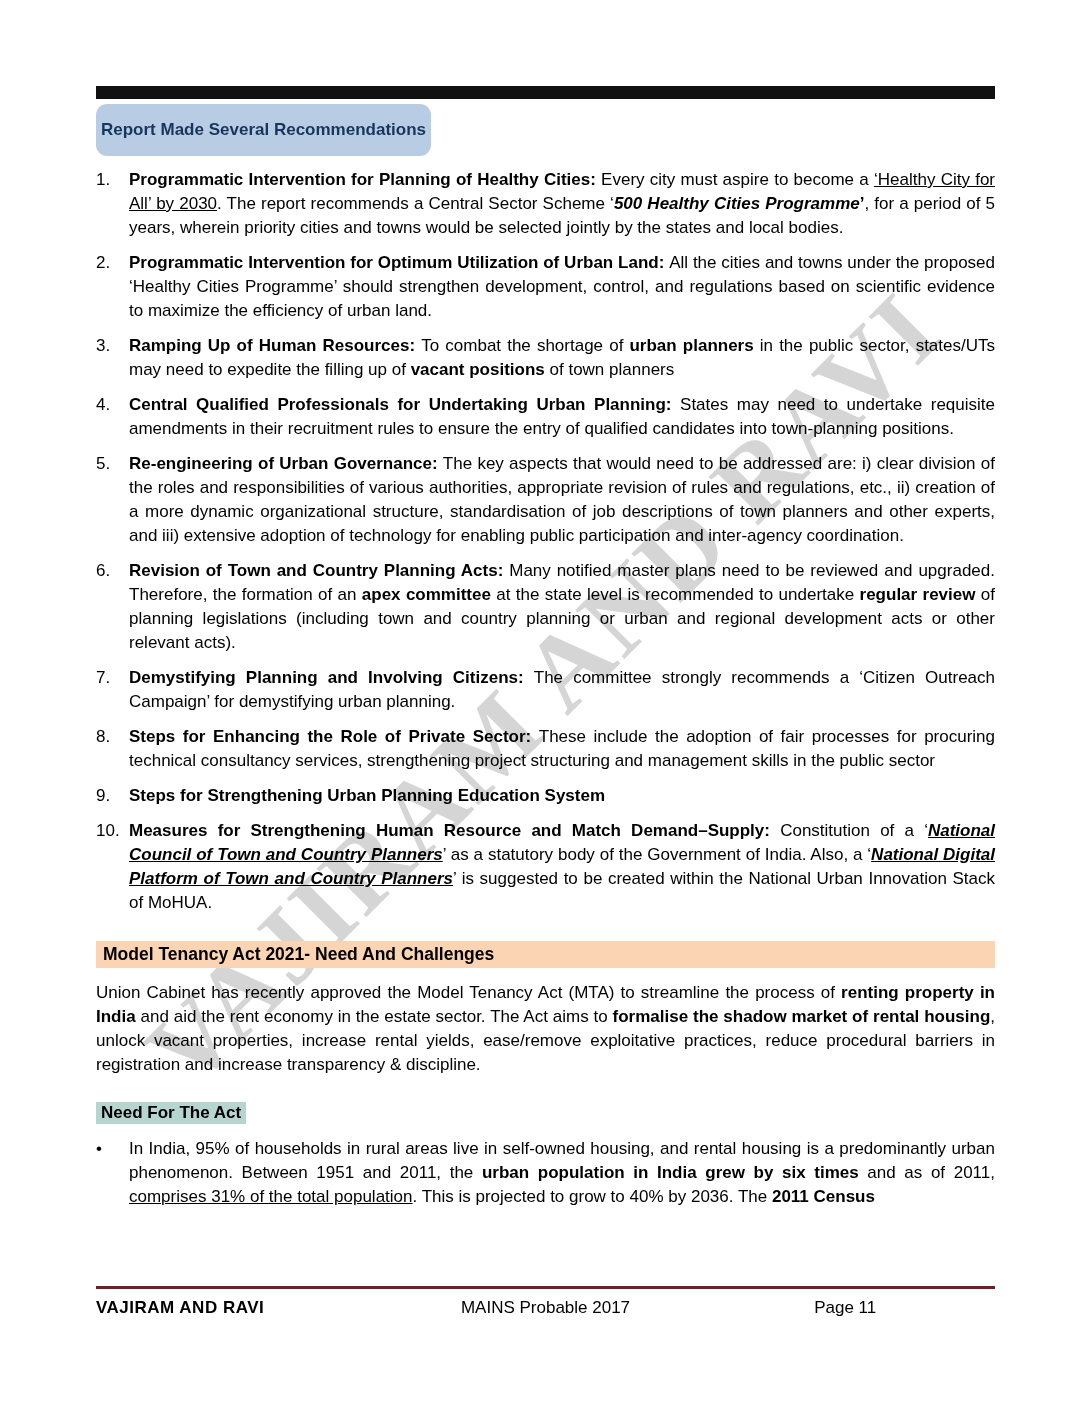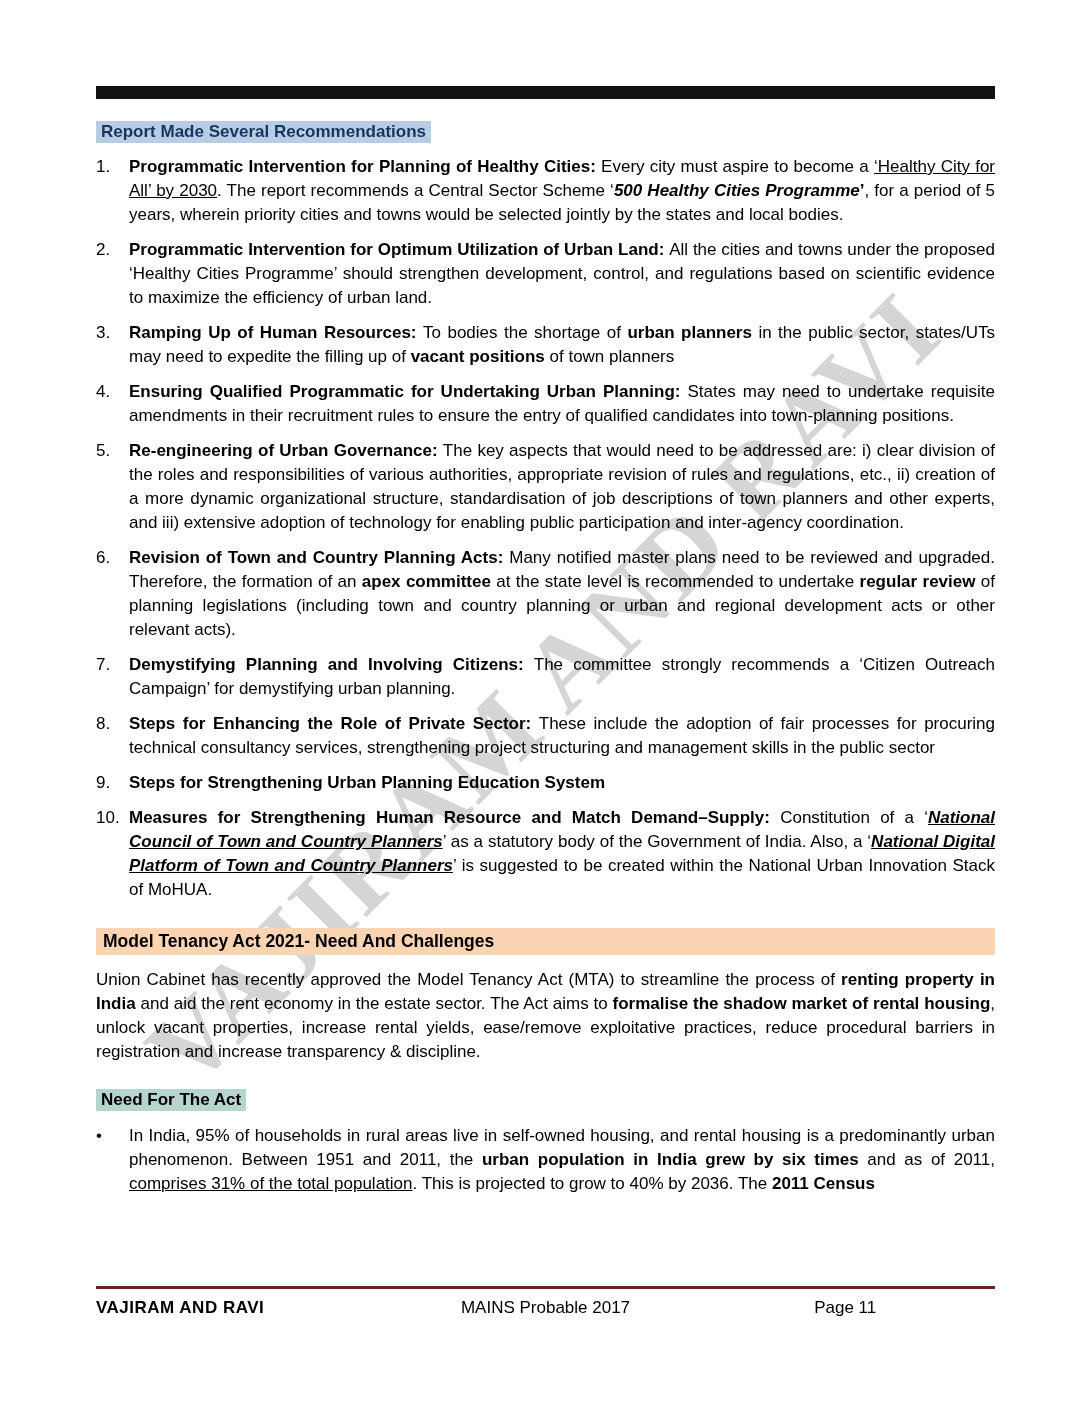--- a/index.html
+++ b/index.html
@@ -42,22 +42,23 @@
     letter-spacing: 1.5px;
     padding: 0 14px;
     white-space: nowrap;
   }
   .sec-heading {
     display: inline-block;
     background: #b8cce4;
     color: #17365d;
     font-weight: bold;
     font-size: 17px;
-    padding: 1px 5px;
-    margin-top: 22px;
+    padding: 16px 5px;
+    margin-top: 5px;
+    border-radius: 11px;
   }
   .list { margin-top: 12px; }
   .list-item { display: flex; margin-bottom: 11px; line-height: 24px; }
   .num { flex: 0 0 33px; width: 33px; }
   .item-text { flex: 1; text-align: justify; }
   .b { font-weight: bold; }
   .i { font-style: italic; margin-top: 32px; }
   .u { text-decoration: underline; }
   .mta-header {
     background: #fbd4b4;
@@ -116,26 +117,26 @@
           <div class="item-text"><span class="b">Programmatic Intervention for Planning of Healthy Cities: </span><span>Every city must aspire to become a </span><span class="u">‘Healthy City for All’ by 2030</span><span>. The report recommends a Central Sector Scheme ‘</span><span class="b i">500 Healthy Cities Programme</span><span class="b">’</span><span>, for a period of 5 years, wherein priority cities and towns would be selected jointly by the states and local bodies.</span></div>
         </div>
 
         <div class="list-item">
           <span class="num">2.</span>
           <div class="item-text"><span class="b">Programmatic Intervention for Optimum Utilization of Urban Land: </span><span>All the cities and towns under the proposed ‘Healthy Cities Programme’ should strengthen development, control, and regulations based on scientific evidence to maximize the efficiency of urban land.</span></div>
         </div>
 
         <div class="list-item">
           <span class="num">3.</span>
-          <div class="item-text"><span class="b">Ramping Up of Human Resources: </span><span>To bodies the shortage of </span><span class="b">urban planners</span><span> in the public sector, states/UTs may need to expedite the filling up of </span><span class="b">vacant positions</span><span> of town planners</span></div>
+          <div class="item-text"><span class="b">Ramping Up of Human Resources: </span><span>To combat the shortage of </span><span class="b">urban planners</span><span> in the public sector, states/UTs may need to expedite the filling up of </span><span class="b">vacant positions</span><span> of town planners</span></div>
         </div>
 
         <div class="list-item">
           <span class="num">4.</span>
-          <div class="item-text"><span class="b">Ensuring Qualified Programmatic for Undertaking Urban Planning: </span><span>States may need to undertake requisite amendments in their recruitment rules to ensure the entry of qualified candidates into town-planning positions.</span></div>
+          <div class="item-text"><span class="b">Central Qualified Professionals for Undertaking Urban Planning: </span><span>States may need to undertake requisite amendments in their recruitment rules to ensure the entry of qualified candidates into town-planning positions.</span></div>
         </div>
 
         <div class="list-item">
           <span class="num">5.</span>
           <div class="item-text"><span class="b">Re-engineering of Urban Governance: </span><span>The key aspects that would need to be addressed are: i) clear division of the roles and responsibilities of various authorities, appropriate revision of rules and regulations, etc., ii) creation of a more dynamic organizational structure, standardisation of job descriptions of town planners and other experts, and iii) extensive adoption of technology for enabling public participation and inter-agency coordination.</span></div>
         </div>
 
         <div class="list-item">
           <span class="num">6.</span>
           <div class="item-text"><span class="b">Revision of Town and Country Planning Acts: </span><span>Many notified master plans need to be reviewed and upgraded. Therefore, the formation of an </span><span class="b">apex committee</span><span> at the state level is recommended to undertake </span><span class="b">regular review</span><span> of planning legislations (including town and country planning or urban and regional development acts or other relevant acts).</span></div>

